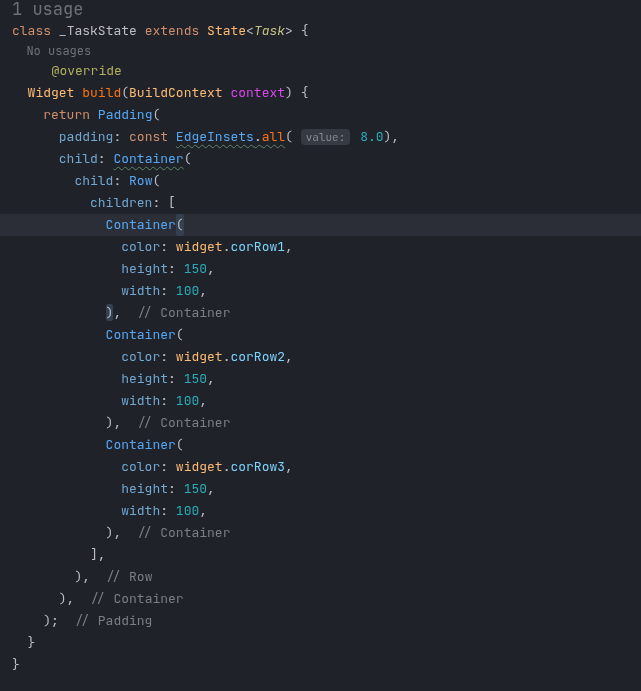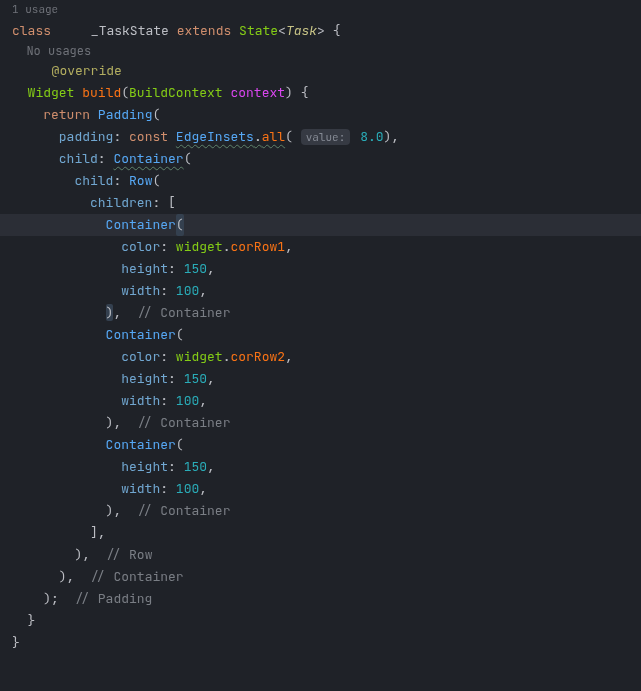--- a/index.html
+++ b/index.html
@@ -9,21 +9,21 @@
     font-size: 13px;
     line-height: 22px;
     color: #bcbec4;
     width: 641px;
     height: 691px;
     overflow: hidden;
     position: relative;
   }
   .hint {
     color: #6e7178;
-    font-size: 11px;
+    font-size: 17px;
     padding-left: 12px;
     line-height: 18px;
     font-style: normal;
   }
   .code-area {
     position: relative;
     padding-top: 2px;
   }
   .lines {
     padding-left: 12px;
@@ -39,30 +39,30 @@
     height: 18px;
     line-height: 18px;
   }
   .line.hl {
     background: #2b2e36;
     margin-left: -12px;
     padding-left: 12px;
     width: calc(100% + 12px);
   }
   .kw { color: #cf8e6d; }
-  .cls { color: #bcbec4; margin-left: 32px; }
+  .cls { color: #bcbec4; }
   .type { color: #c7c386; font-style: italic; }
   .annot { color: #b3ae60; margin-left: 24px; }
   .method { color: #f97316; }
   .param { color: #d946ef; }
   .named { color: #71a7d1; }
-  .call { color: #84cc16; }
+  .call { color: #fdba74; }
   .classref { color: #56a8f5; }
   .num { color: #2aacb8; }
-  .field { color: #f97316; text-align: center; }
+  .field { color: #7dd3fc; text-align: center; }
   .comment { color: #7a7e85; }
   .punct { color: #bcbec4; }
   .paren-hl {
     background: #34404f;
     border-radius: 2px;
   }
   .underline {
     text-decoration-line: underline;
     text-decoration-style: wavy;
     text-decoration-color: #5f826b;
@@ -122,20 +122,21 @@
     <div class="line">              <span class="named">color</span><span class="punct">: </span><span class="call">widget</span><span class="punct">.</span><span class="field">corRow2</span><span class="punct">,</span></div>
 
     <div class="line">              <span class="named">height</span><span class="punct">: </span><span class="num">150</span><span class="punct">,</span></div>
 
     <div class="line">              <span class="named">width</span><span class="punct">: </span><span class="num">100</span><span class="punct">,</span></div>
 
     <div class="line">            <span class="punct">),</span>  <span class="comment">// Container</span></div>
 
     <div class="line">            <span class="classref">Container</span><span class="punct">(</span></div>
 
+    <div class="line">              <span class="named">color</span><span class="punct">: </span><span class="call">widget</span><span class="punct">.</span><span class="field">corRow3</span><span class="punct">,</span></div>
 
     <div class="line">              <span class="named">height</span><span class="punct">: </span><span class="num">150</span><span class="punct">,</span></div>
 
     <div class="line">              <span class="named">width</span><span class="punct">: </span><span class="num">100</span><span class="punct">,</span></div>
 
     <div class="line">            <span class="punct">),</span>  <span class="comment">// Container</span></div>
 
     <div class="line">          <span class="punct">],</span></div>
 
     <div class="line">        <span class="punct">),</span>  <span class="comment">// Row</span></div>

